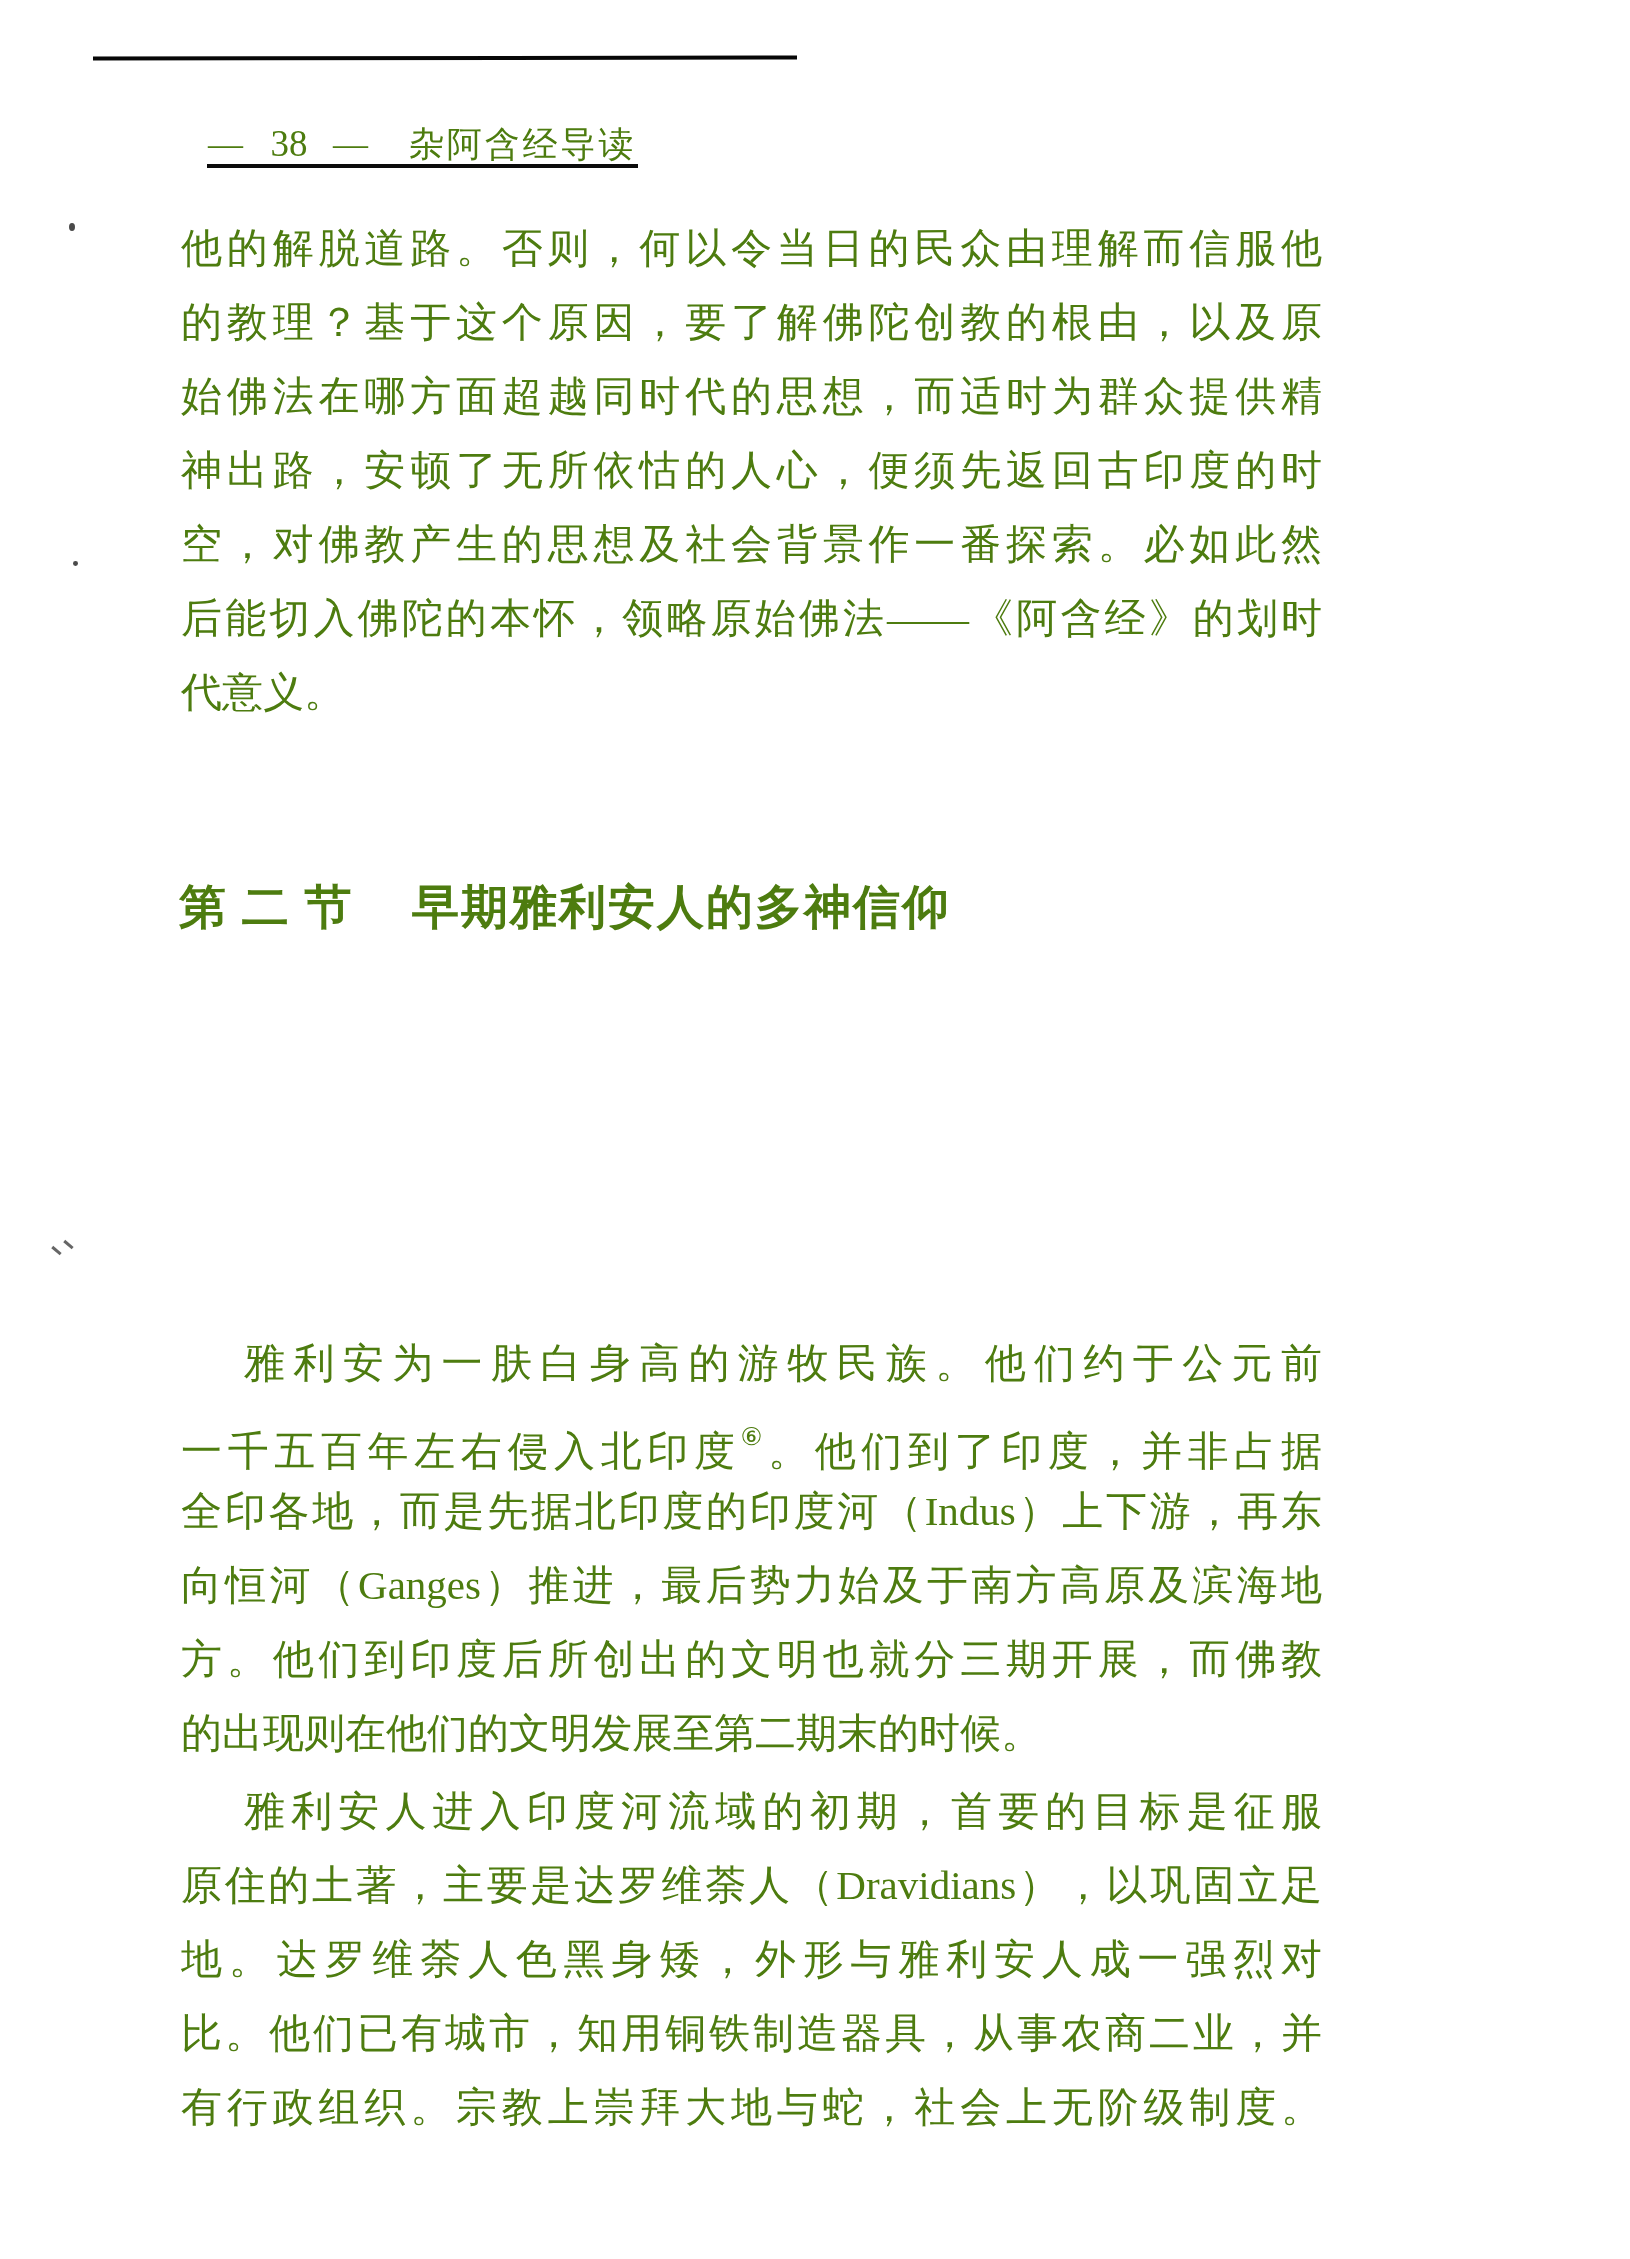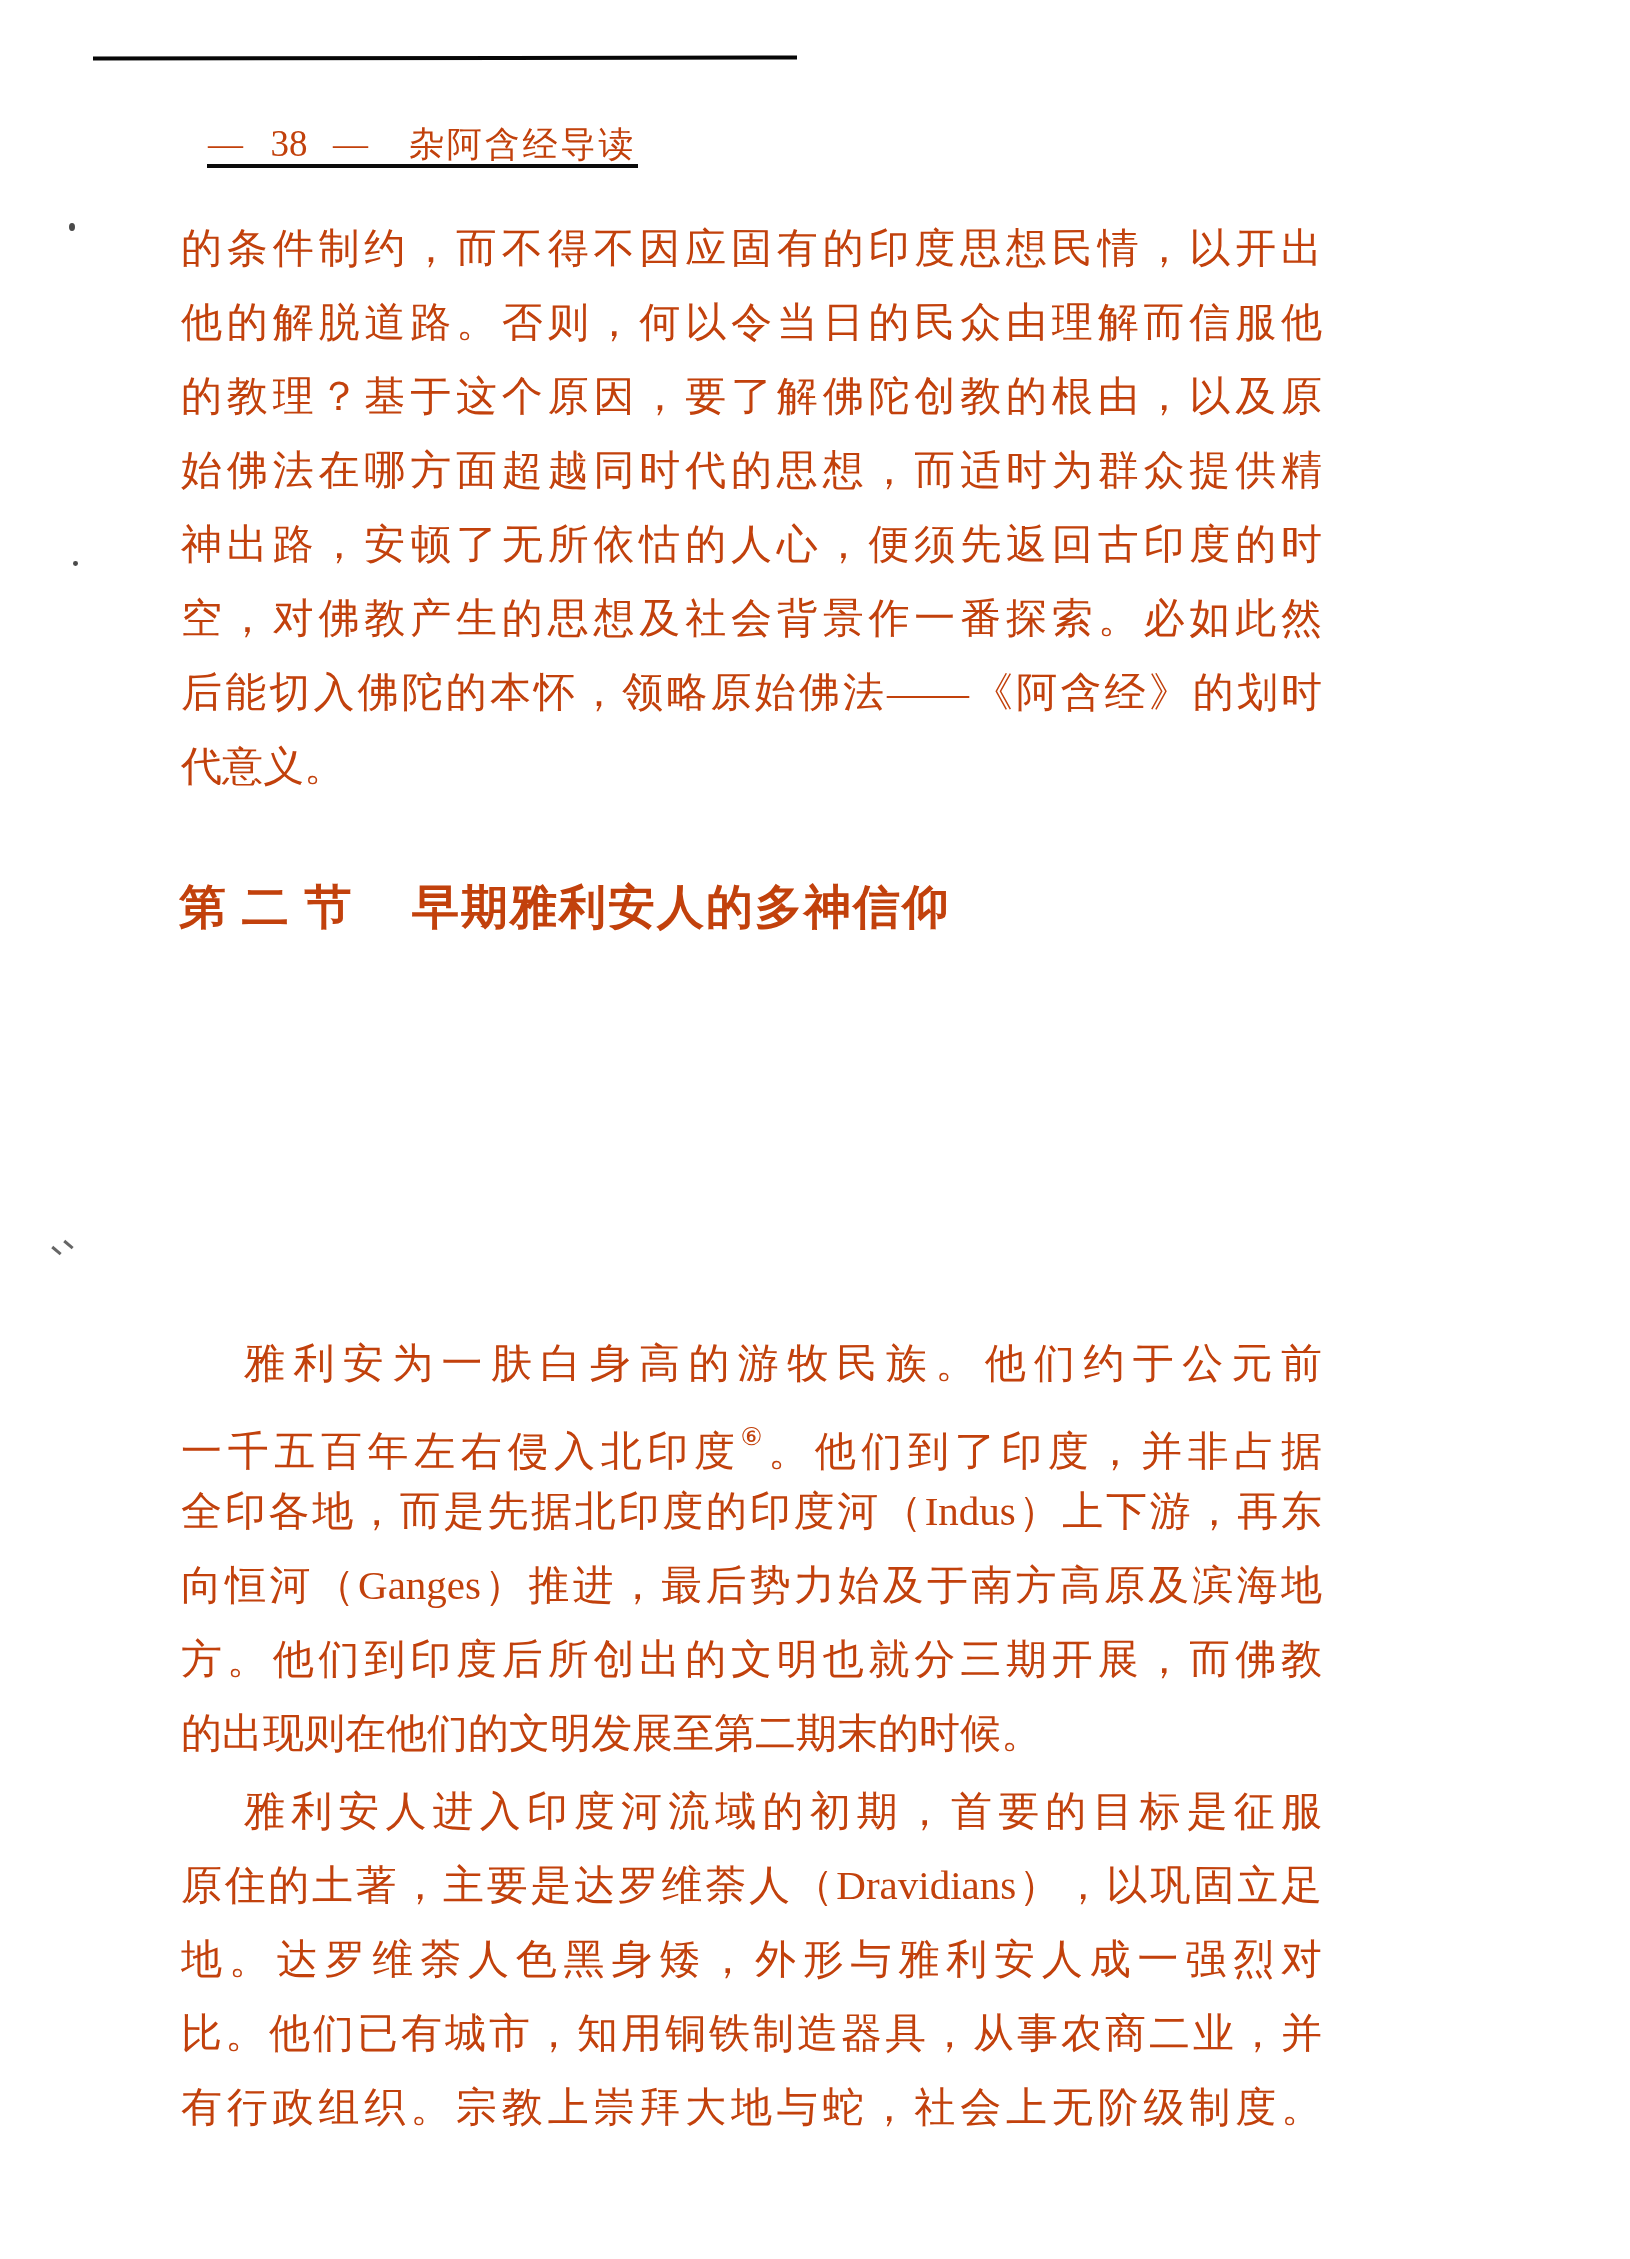--- a/index.html
+++ b/index.html
@@ -1,21 +1,21 @@
 <!DOCTYPE html>
 <html><head>
 <meta charset="utf-8">
 <style>
   html,body{margin:0;padding:0;background:#ffffff;}
   .page{
     position:relative;
     width:1469px;
     height:2259px;
     background:#ffffff;
-    color:#c2410c;
+    color:#4d7c0f;
     font-family:"Liberation Serif","DejaVu Serif",serif;
     overflow:hidden;
   }
   
   .scanline{position:absolute;left:93px;top:56px;width:704px;height:3.9px;background:#070707;transform:rotate(-0.08deg);}
   .speck{position:absolute;background:#4a4a4a;border-radius:50%;}
   .speck.s1{left:69px;top:223px;width:5.9px;height:7.8px;}
   .speck.s2{left:73px;top:561px;width:4.9px;height:4.9px;}
   .tick{position:absolute;width:10.8px;height:2.9px;background:#666;transform:rotate(40deg);}
   .tick.t1{left:51px;top:1249px;}
@@ -74,21 +74,20 @@
   <div class="speck s2"></div>
   <div class="tick t1"></div>
   <div class="tick t2"></div>
 
   <div class="pagehead">
     <span class="dash">—</span><span class="num">38</span><span class="dash2">—</span><span class="btitle">杂阿含经导读</span>
   </div>
   <div class="headrule"></div>
 
   <div class="tblock" id="para0">
-      <div class="tline">的条件制约，而不得不因应固有的印度思想民情，以开出</div>
       <div class="tline">他的解脱道路。否则，何以令当日的民众由理解而信服他</div>
       <div class="tline">的教理？基于这个原因，要了解佛陀创教的根由，以及原</div>
       <div class="tline">始佛法在哪方面超越同时代的思想，而适时为群众提供精</div>
       <div class="tline">神出路，安顿了无所依怙的人心，便须先返回古印度的时</div>
       <div class="tline">空，对佛教产生的思想及社会背景作一番探索。必如此然</div>
       <div class="tline">后能切入佛陀的本怀，领略原始佛法——《阿含经》的划时</div>
       <div class="tline noj">代意义。</div>
     </div>
 
   <h2 class="sechead">

